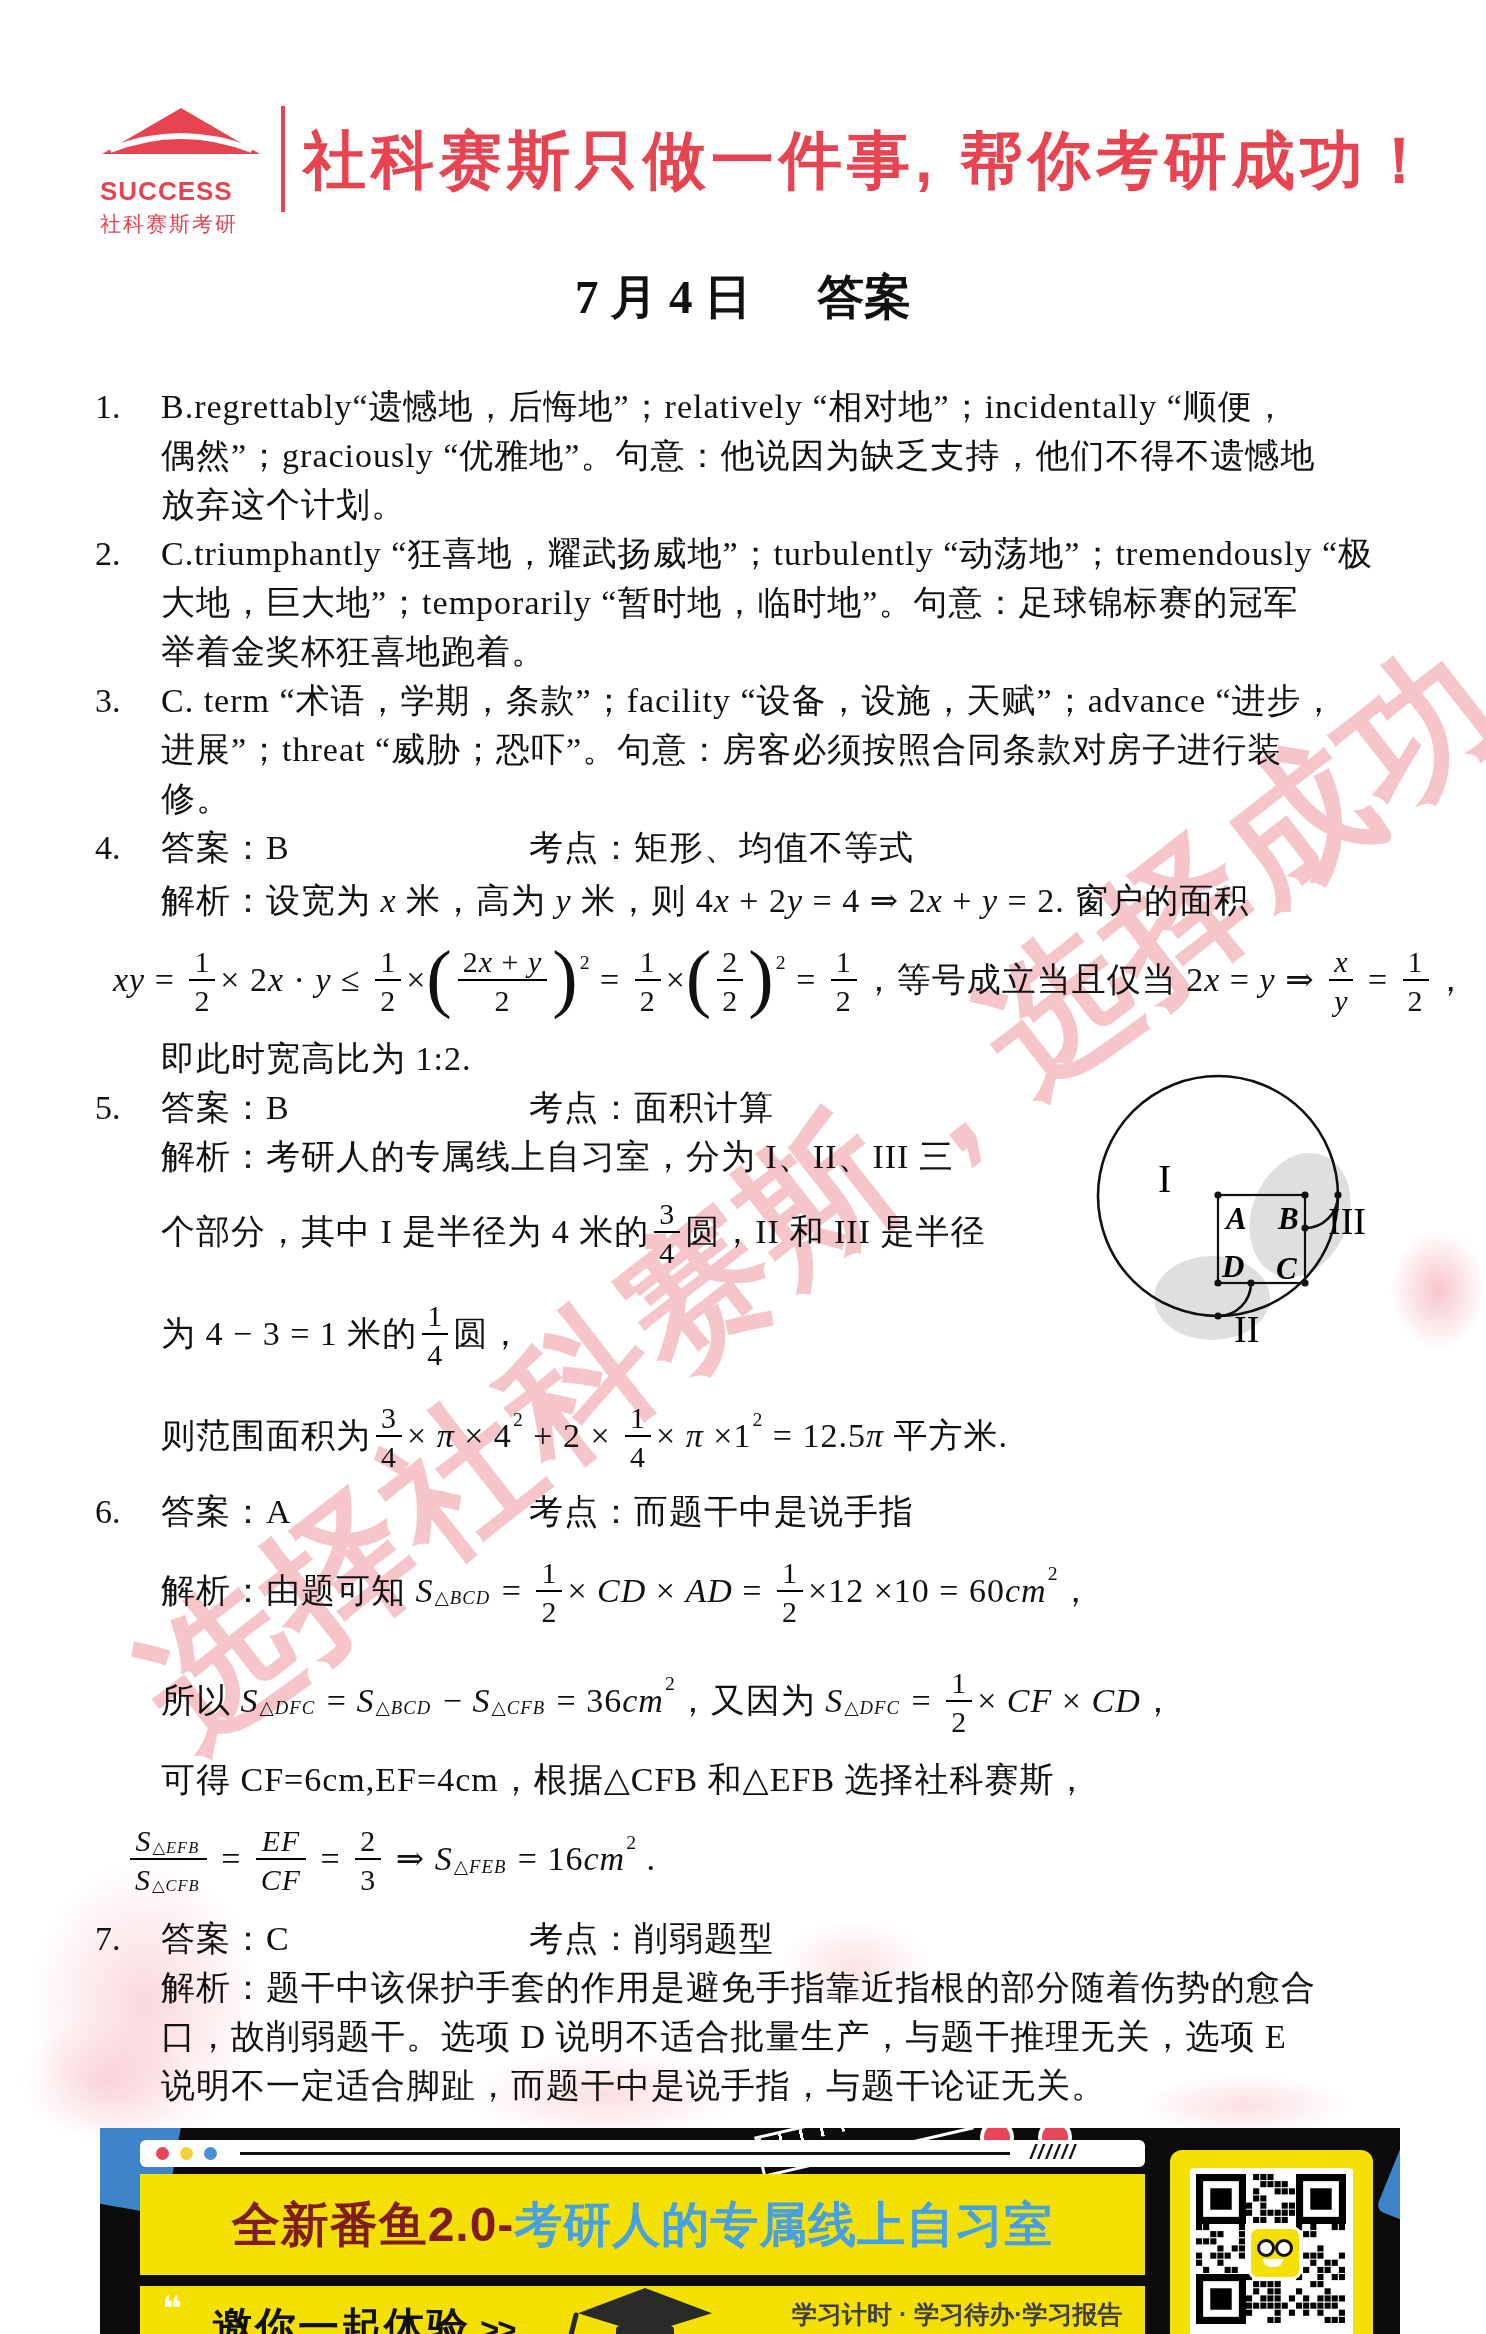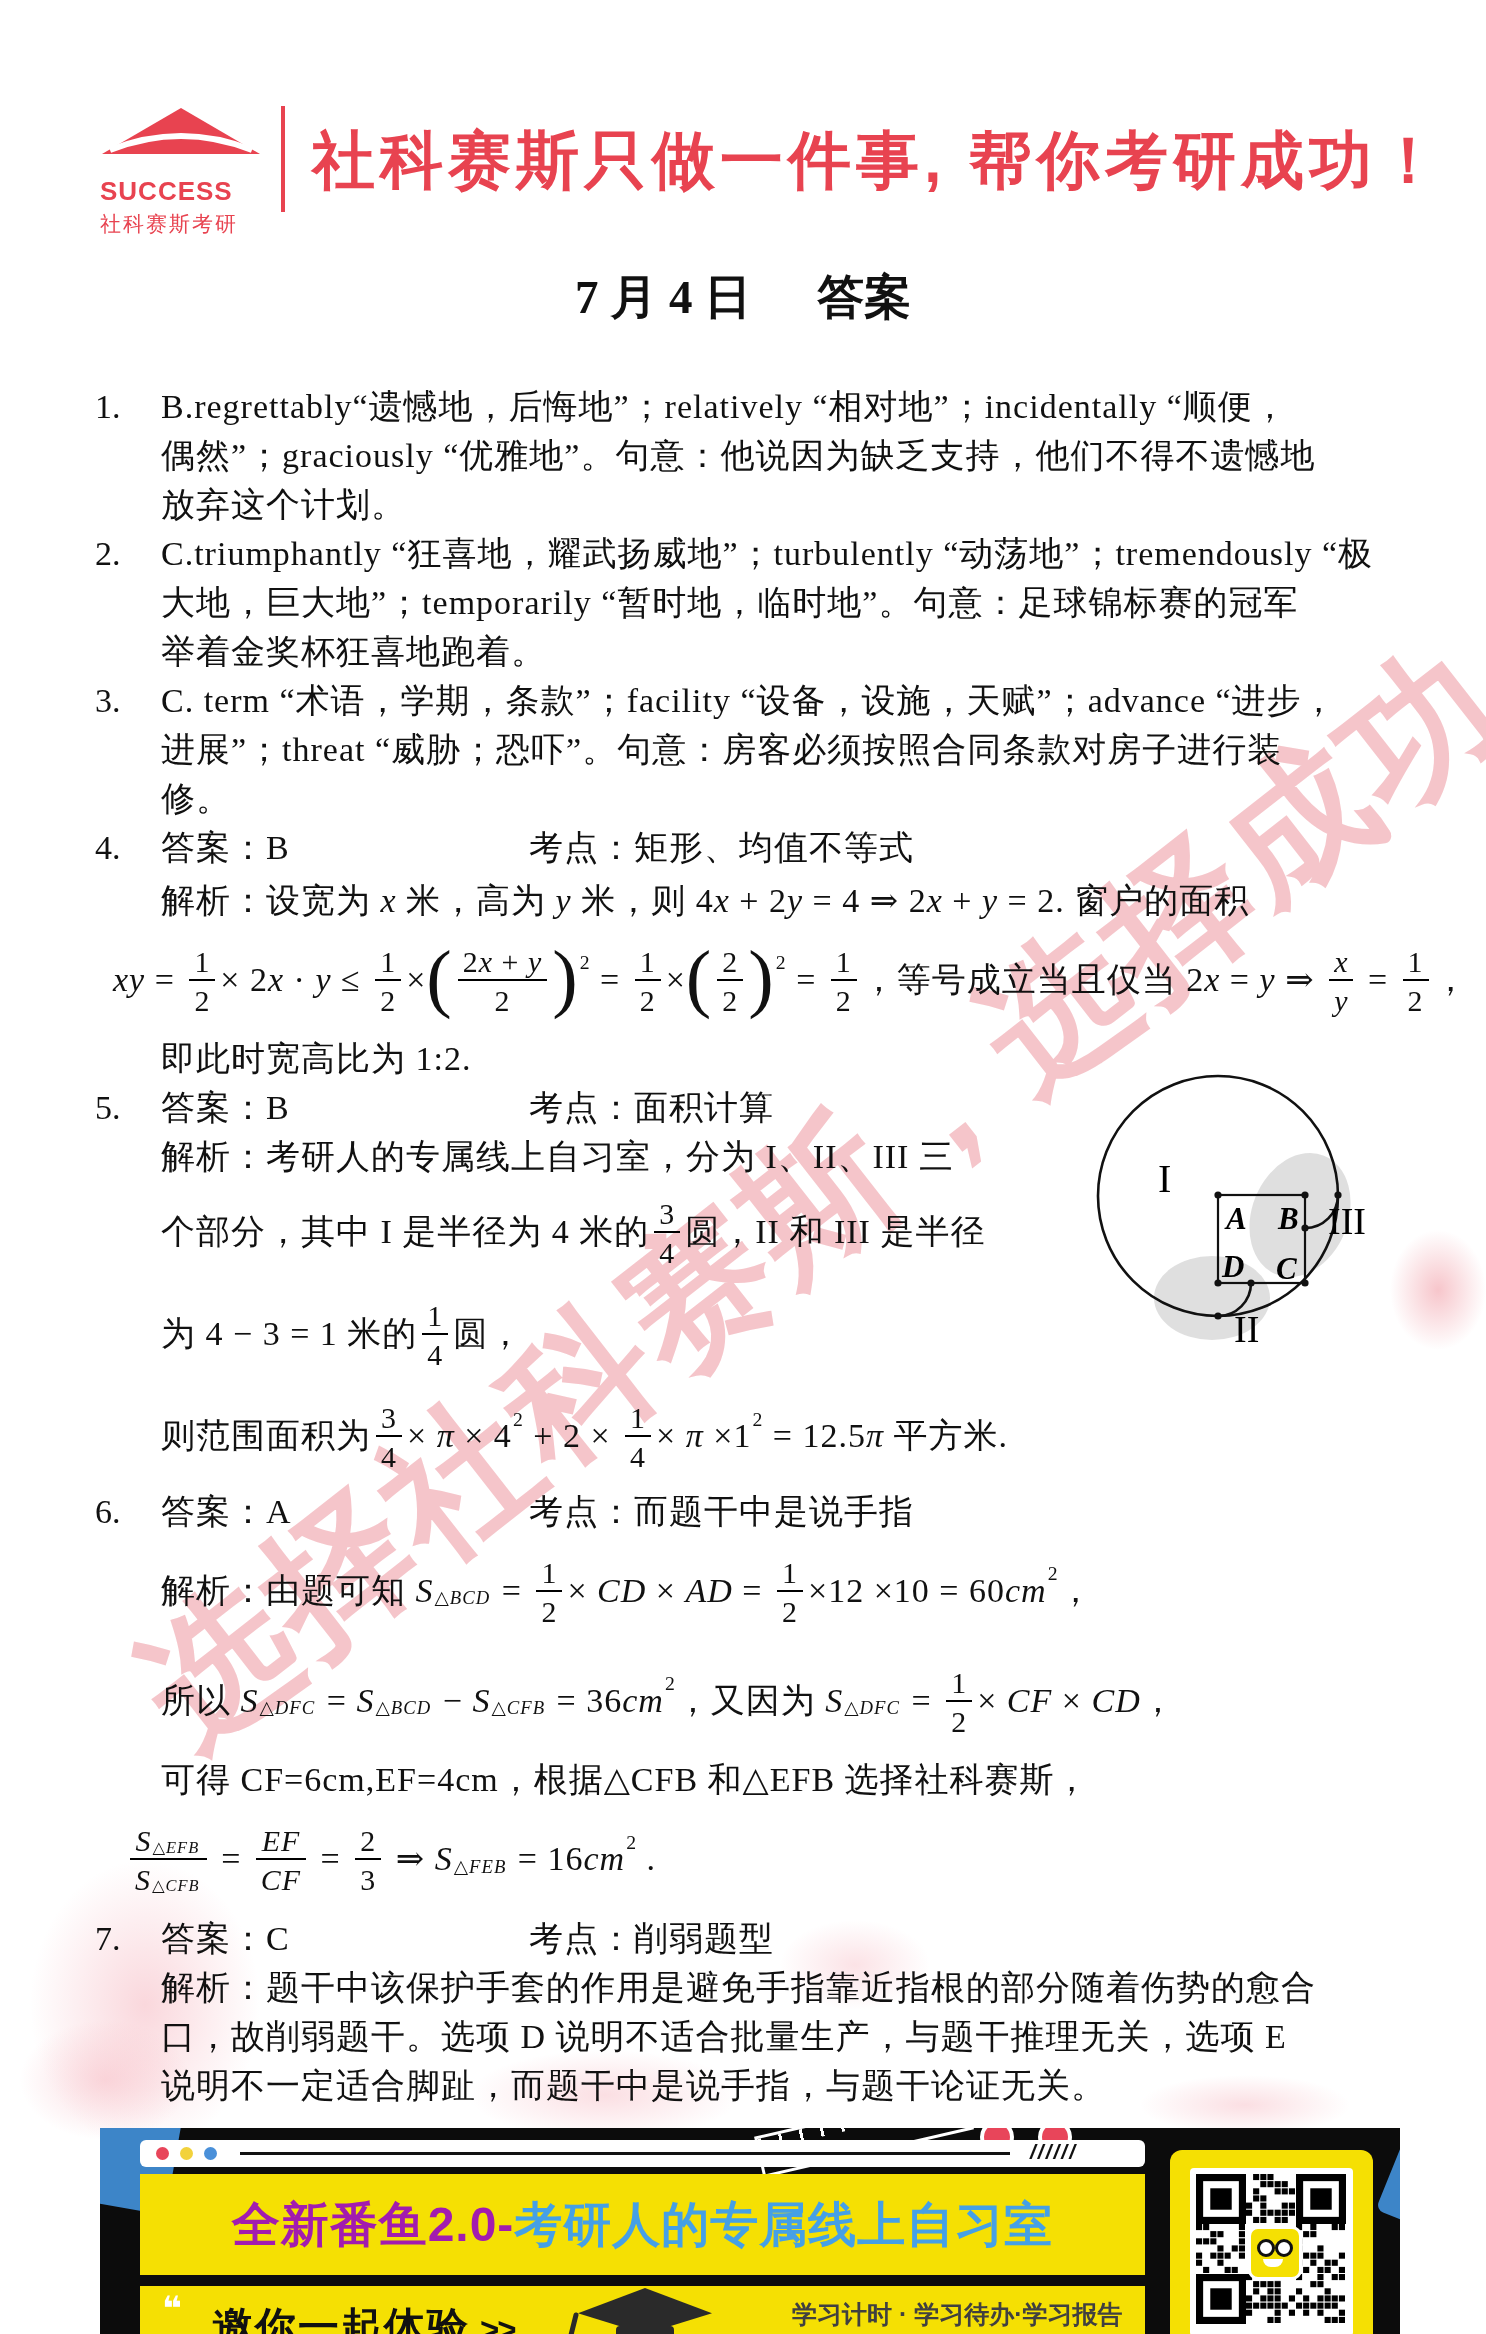--- a/index.html
+++ b/index.html
@@ -8,21 +8,21 @@
     font-family:"Liberation Serif","DejaVu Serif",serif;color:#111;
   }
   
   .logo{position:absolute;left:100px;top:108px;width:175px;}
   .logo svg{display:block;margin-left:2px;}
   .brand{color:var(--brand);font-family:Liberation Sans, sans-serif;
     font-weight:900;font-size:26px;letter-spacing:1px;margin-top:20px;}
   .brand-sub{color:var(--brand);font-family:"Liberation Sans","DejaVu Sans",sans-serif;
     font-weight:400;font-size:21px;letter-spacing:2px;margin-top:3px;white-space:nowrap;}
   .hdr-divider{position:absolute;left:281px;top:106px;width:4px;height:106px;background:var(--brand);}
-  .slogan{position:absolute;left:312px;top:118px;font-family:"Liberation Sans","DejaVu Sans",sans-serif;
+  .slogan{position:absolute;left:303px;top:118px;font-family:"Liberation Sans","DejaVu Sans",sans-serif;
     font-weight:900;font-size:63px;letter-spacing:5px;color:var(--brand);white-space:nowrap;text-align:right;}
   
   .title{position:absolute;left:0;top:266px;width:100%;text-align:center;
     font-size:47px;font-weight:bold;white-space:nowrap;}
   .title .gap{display:inline-block;width:66px;}
   
   .wm{position:absolute;left:-30px;top:1098px;width:1700px;text-align:center;
     transform:rotate(-38deg);font-size:148px;font-weight:bold;letter-spacing:4px;
     color:var(--wmpink);white-space:nowrap;z-index:0;pointer-events:none;}
   .blob{position:absolute;border-radius:50%;z-index:0;pointer-events:none;}
@@ -57,21 +57,21 @@
     transform:rotate(-13deg);z-index:1;
     background:repeating-linear-gradient(90deg,#fff 0 3px,transparent 3px 21px) top/100% 12px no-repeat;}
   .rdot{position:absolute;top:-8px;width:26px;height:26px;border-radius:50%;
     background:var(--dotred);border:4px solid #fff;z-index:1;}
   .bbar{position:absolute;left:40px;top:12px;width:1005px;height:27px;background:#fff;border-radius:6px;z-index:2;}
   .bdot{position:absolute;top:7px;width:13px;height:13px;border-radius:50%;}
   .bline{position:absolute;left:100px;top:12px;width:770px;height:3px;background:#111;}
   .slashes{position:absolute;left:890px;top:0px;font-size:21px;font-weight:900;font-style:italic;color:#111;letter-spacing:2px;}
   .headline{position:absolute;left:40px;top:46px;width:1005px;height:101px;background:var(--yel);
     display:flex;align-items:center;justify-content:center;z-index:2;white-space:nowrap;}
-  .headline .hb{font-size:48px;font-weight:900;color:#a21caf;letter-spacing:1px;}
+  .headline .hb{font-size:48px;font-weight:900;color:#7f1d1d;letter-spacing:1px;}
   .headline .hu{font-size:48px;font-weight:900;color:var(--bblue);letter-spacing:1px;}
   .strip2{position:absolute;left:40px;top:158px;width:1005px;height:130px;background:var(--yel);z-index:2;}
   .quote{position:absolute;left:22px;top:2px;color:#fff;font-size:34px;font-weight:900;}
   .invite{position:absolute;left:72px;top:14px;font-size:41px;font-weight:900;color:#111;letter-spacing:2px;white-space:nowrap;}
   .invite .arr{font-size:33px;letter-spacing:-2px;margin-left:10px;}
   .features{position:absolute;left:652px;top:12px;font-size:25px;font-weight:900;color:#404040;white-space:nowrap;}
   
   .owl{position:absolute;left:420px;top:2px;width:170px;height:126px;}
   .cap{position:absolute;left:18px;top:0;width:134px;height:46px;background:#2a2a2a;
     clip-path:polygon(50% 0,100% 55%,50% 100%,0 55%);}

